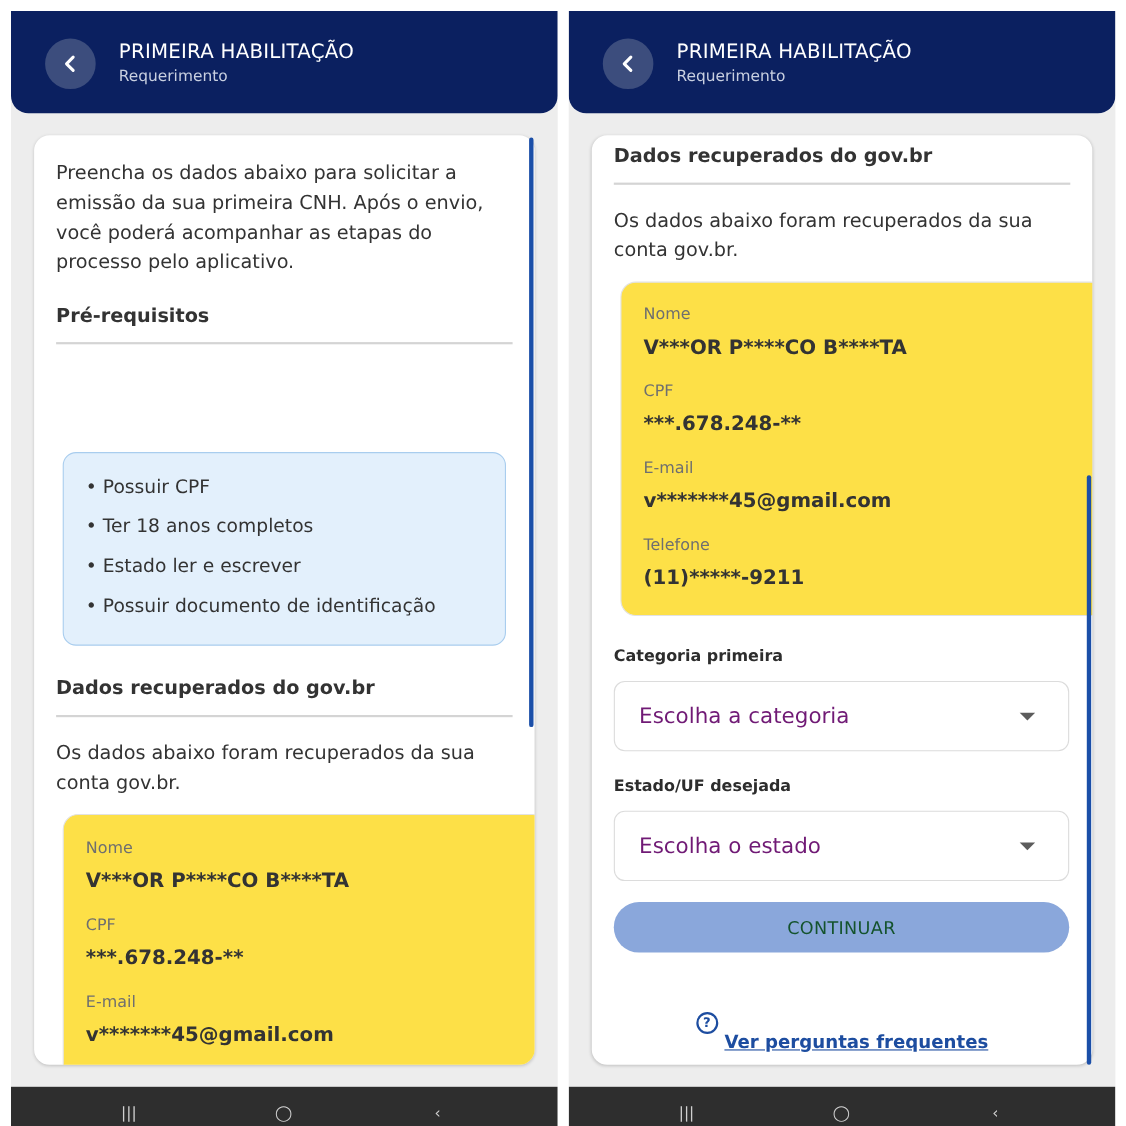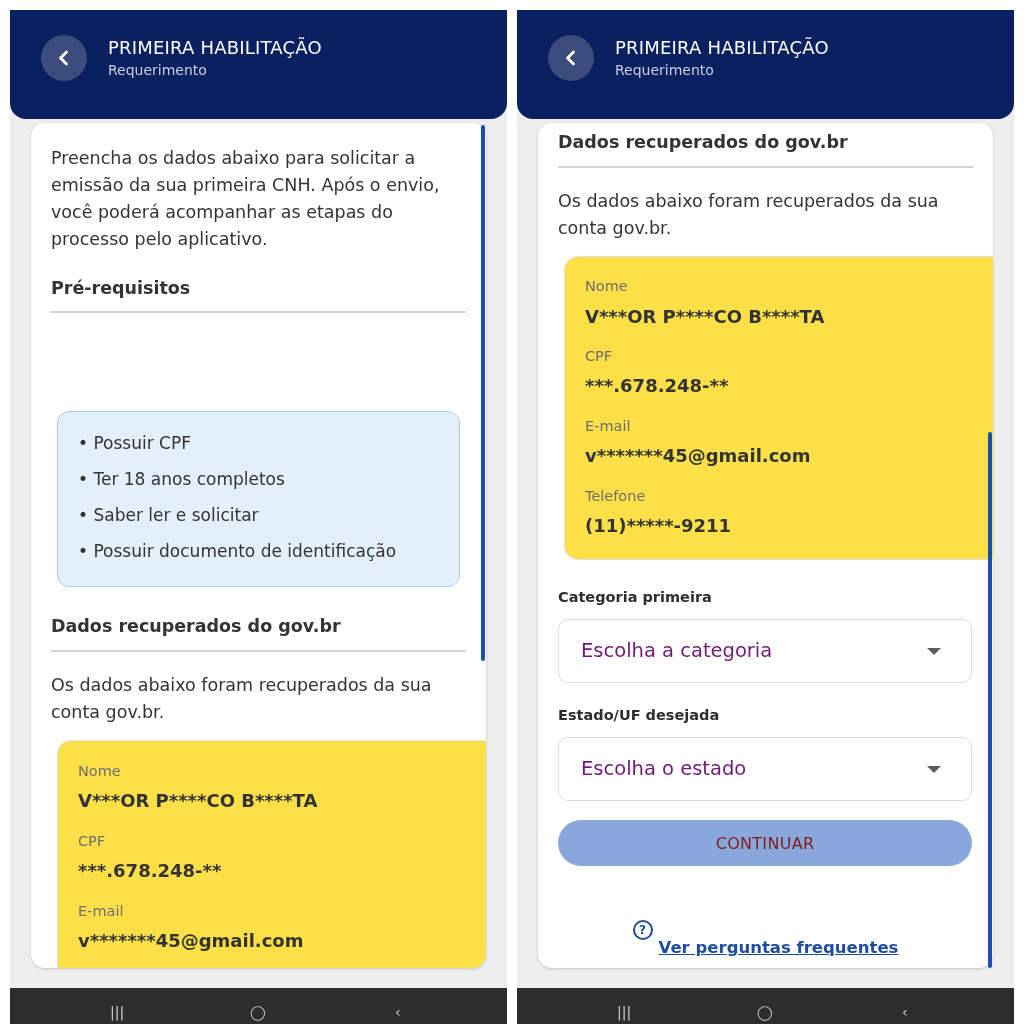--- a/index.html
+++ b/index.html
@@ -7,21 +7,21 @@
   body { position: relative; font-family: "DejaVu Sans", sans-serif; color: #333333; }
 
   .phone {
     position: absolute; top: 10px; width: 497px; height: 1014px;
     background: #ededed; overflow: hidden;
   }
   .phone.left { left: 10px; }
   .phone.right { left: 517px; }
 
   .appbar {
-    position: absolute; left: 0; top: 0; width: 100%; height: 109px;
+    position: absolute; left: 0; top: 0; width: 100%; height: 93px;
     background: #0b2060; border-radius: 0 0 16px 16px;
   }
   .back-btn {
     position: absolute; left: 31px; top: 25px; width: 46px; height: 46px;
     border-radius: 50%; background: #3c4d7d;
     display: flex; align-items: center; justify-content: center;
   }
   .back-btn svg { width: 18px; height: 18px; }
   .appbar-title {
     position: absolute; left: 98px; top: 27px; color: #ffffff;
@@ -69,21 +69,21 @@
     border: 1px solid #dcdcdc; border-radius: 10px; background: #ffffff;
   }
   .select-ph { position: absolute; left: 22px; top: 19px; font-size: 19.5px; color: #701a75; }
   .caret {
     position: absolute; right: 30px; top: 28px; width: 0; height: 0;
     border-left: 7px solid transparent; border-right: 7px solid transparent; border-top: 7px solid #5c5c5c;
   }
 
   .btn-continue {
     position: absolute; left: 20px; top: 697px; width: 414px; height: 46px;
-    background: #8aa7db; border-radius: 23px; color: #7f1d1d; font-size: 16px;
+    background: #8aa7db; border-radius: 23px; color: #14532d; font-size: 16px;
     display: flex; align-items: center; justify-content: center; letter-spacing: 0.3px;
   }
   .faq {
     position: absolute; left: 0; top: 779px; width: 455px; display: flex;
     justify-content: center; align-items: center; gap: 6px; color: #1d4da0;
   }
   .faq-icon {
     width: 20px; height: 20px; border: 2px solid #1d4da0; border-radius: 50%;
     font-size: 12px; font-weight: 700; display: flex; align-items: center; justify-content: center;
   }
@@ -109,21 +109,21 @@
   </div>
 
   <div class="card">
     <div class="p-text" style="top:22px;">Preencha os dados abaixo para solicitar a emissão da sua primeira CNH. Após o envio, você poderá acompanhar as etapas do processo pelo aplicativo.</div>
     <div class="h-sec" style="top:155px;">Pré-requisitos</div>
     <div class="divider" style="top:188px;"></div>
 
     <div class="req-box">
       <div class="req-item" style="top:21px;">• Possuir CPF</div>
       <div class="req-item" style="top:57px;">• Ter 18 anos completos</div>
-      <div class="req-item" style="top:93px;">• Saber ler e solicitar</div>
+      <div class="req-item" style="top:93px;">• Estado ler e escrever</div>
       <div class="req-item" style="top:129px;">• Possuir documento de identificação</div>
     </div>
 
     <div class="h-sec" style="top:493px;">Dados recuperados do gov.br</div>
     <div class="divider" style="top:527px;"></div>
     <div class="p-text" style="top:549px;">Os dados abaixo foram recuperados da sua conta gov.br.</div>
 
     <div class="data-box">
       <div class="d-label" style="top:22px;">Nome</div>
       <div class="d-value" style="top:49px;">V***OR P****CO B****TA</div>

